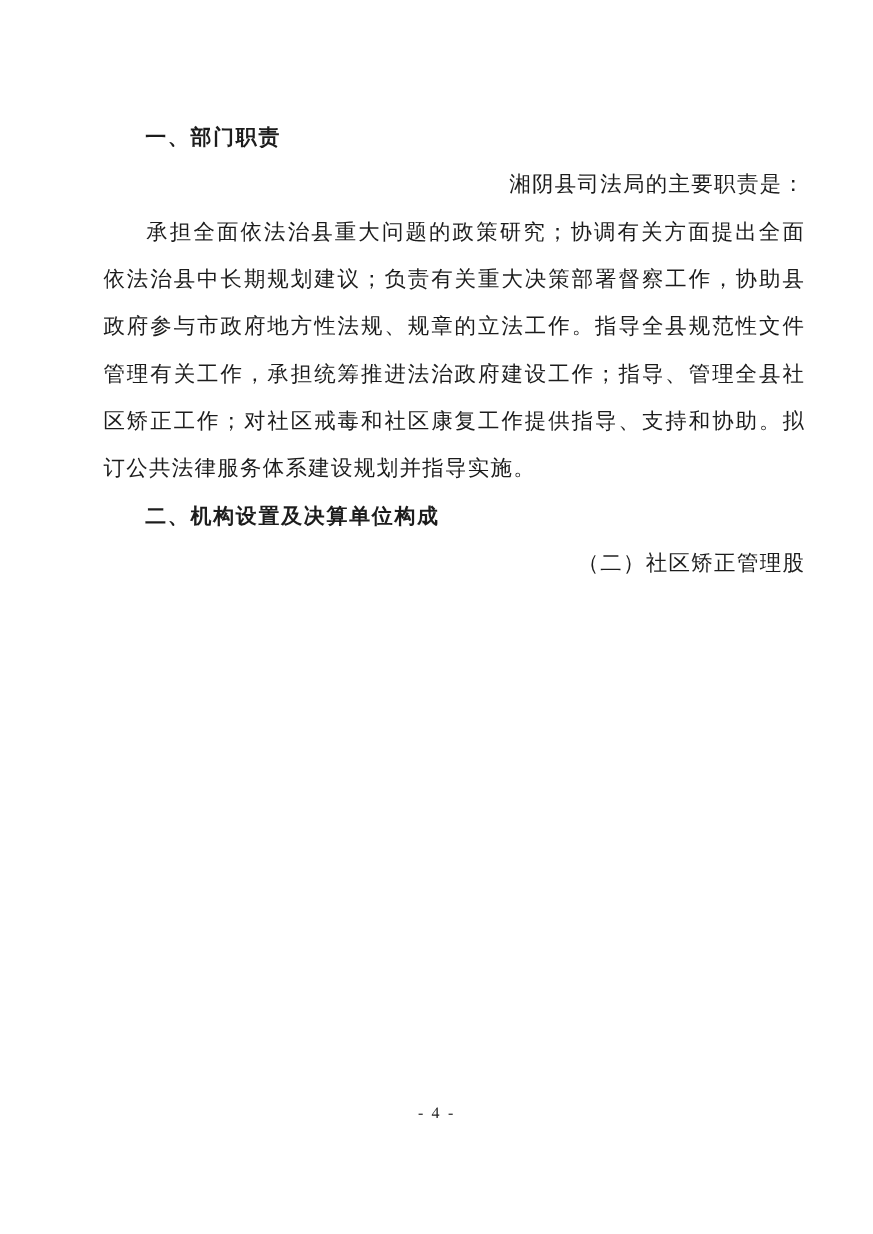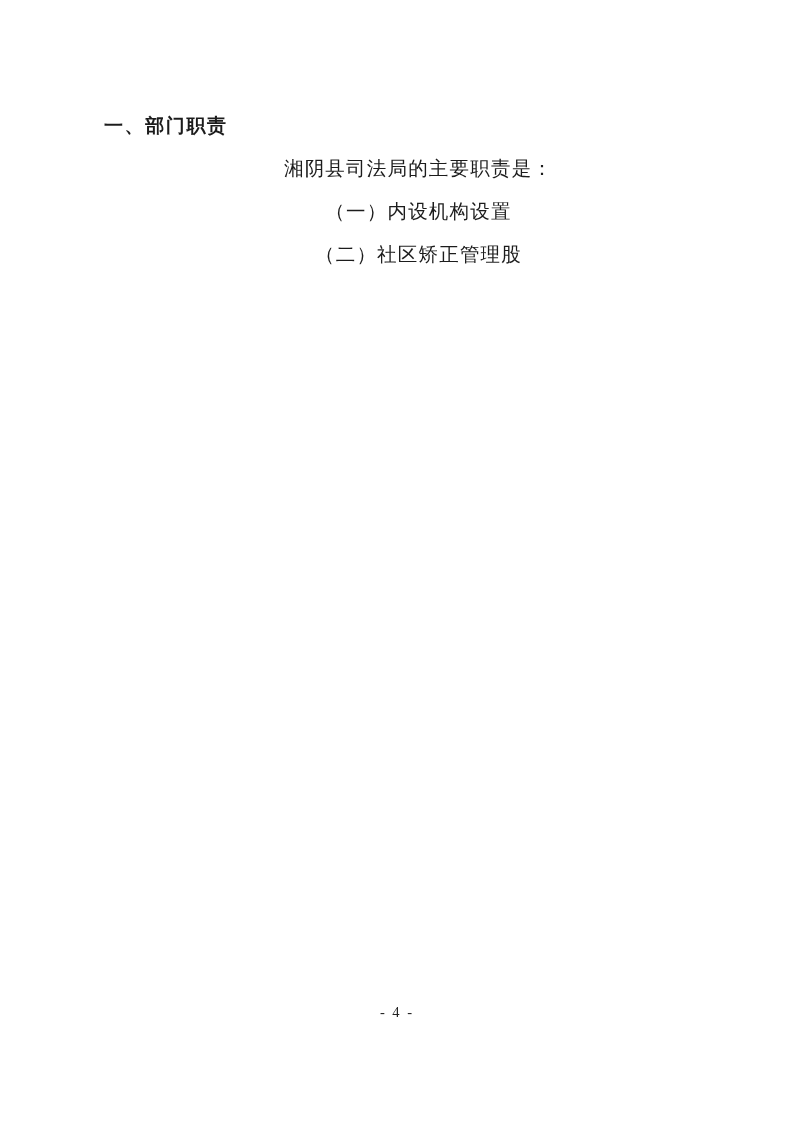--- a/index.html
+++ b/index.html
@@ -11,38 +11,38 @@
     font-family: "Liberation Serif", "DejaVu Serif", serif;
     color: #1c1c1c;
     overflow: hidden;
   }
   .page {
     position: absolute;
     top: 0; left: 0;
     width: 794px;
     height: 1122px;
     background: #ffffff;
-    padding: 104px 62px 0 66px;
+    padding: 104px 62px 0 94px;
   }
   .content p {
     font-size: 19.5px;
     line-height: 43px;
     letter-spacing: 1.2px;
     text-align: justify;
     text-indent: 2em;
   }
   .content p.heading {
     font-weight: bold;
     font-family: "Liberation Sans", "DejaVu Sans", sans-serif;
     font-size: 19px;
     letter-spacing: 1.6px;
     text-align: left;
   }
   .content p.subhead {
-    text-align: center;
+    text-align: right;
   }
   .content p.narrow {
     margin-left: 13px;
     margin-right: 13px;
     text-indent: 1.6em;
   }
   .footer {
     position: absolute;
     top: 1004px;
     left: 0;
@@ -53,17 +53,18 @@
     color: #222222;
   }
 </style>
 </head>
 <body>
 
 <div class="page">
   <div class="content">
     <p class="heading">一、部门职责</p>
     <p class="subhead">湘阴县司法局的主要职责是：</p>
-    <p class="subhead">（一）内设机构设置</p>
+    <p class="body">承担全面依法治县重大问题的政策研究；协调有关方面提出全面依法治县中长期规划建议；负责有关重大决策部署督察工作，协助县政府参与市政府地方性法规、规章的立法工作。指导全县规范性文件管理有关工作，承担统筹推进法治政府建设工作；指导、管理全县社区矫正工作；对社区戒毒和社区康复工作提供指导、支持和协助。拟订公共法律服务体系建设规划并指导实施。</p>
+    <p class="heading">二、机构设置及决算单位构成</p>
     <p class="subhead">（二）社区矫正管理股</p>
   </div>
   <div class="footer">- 4 -</div>
 </div>
 
 </body></html>

